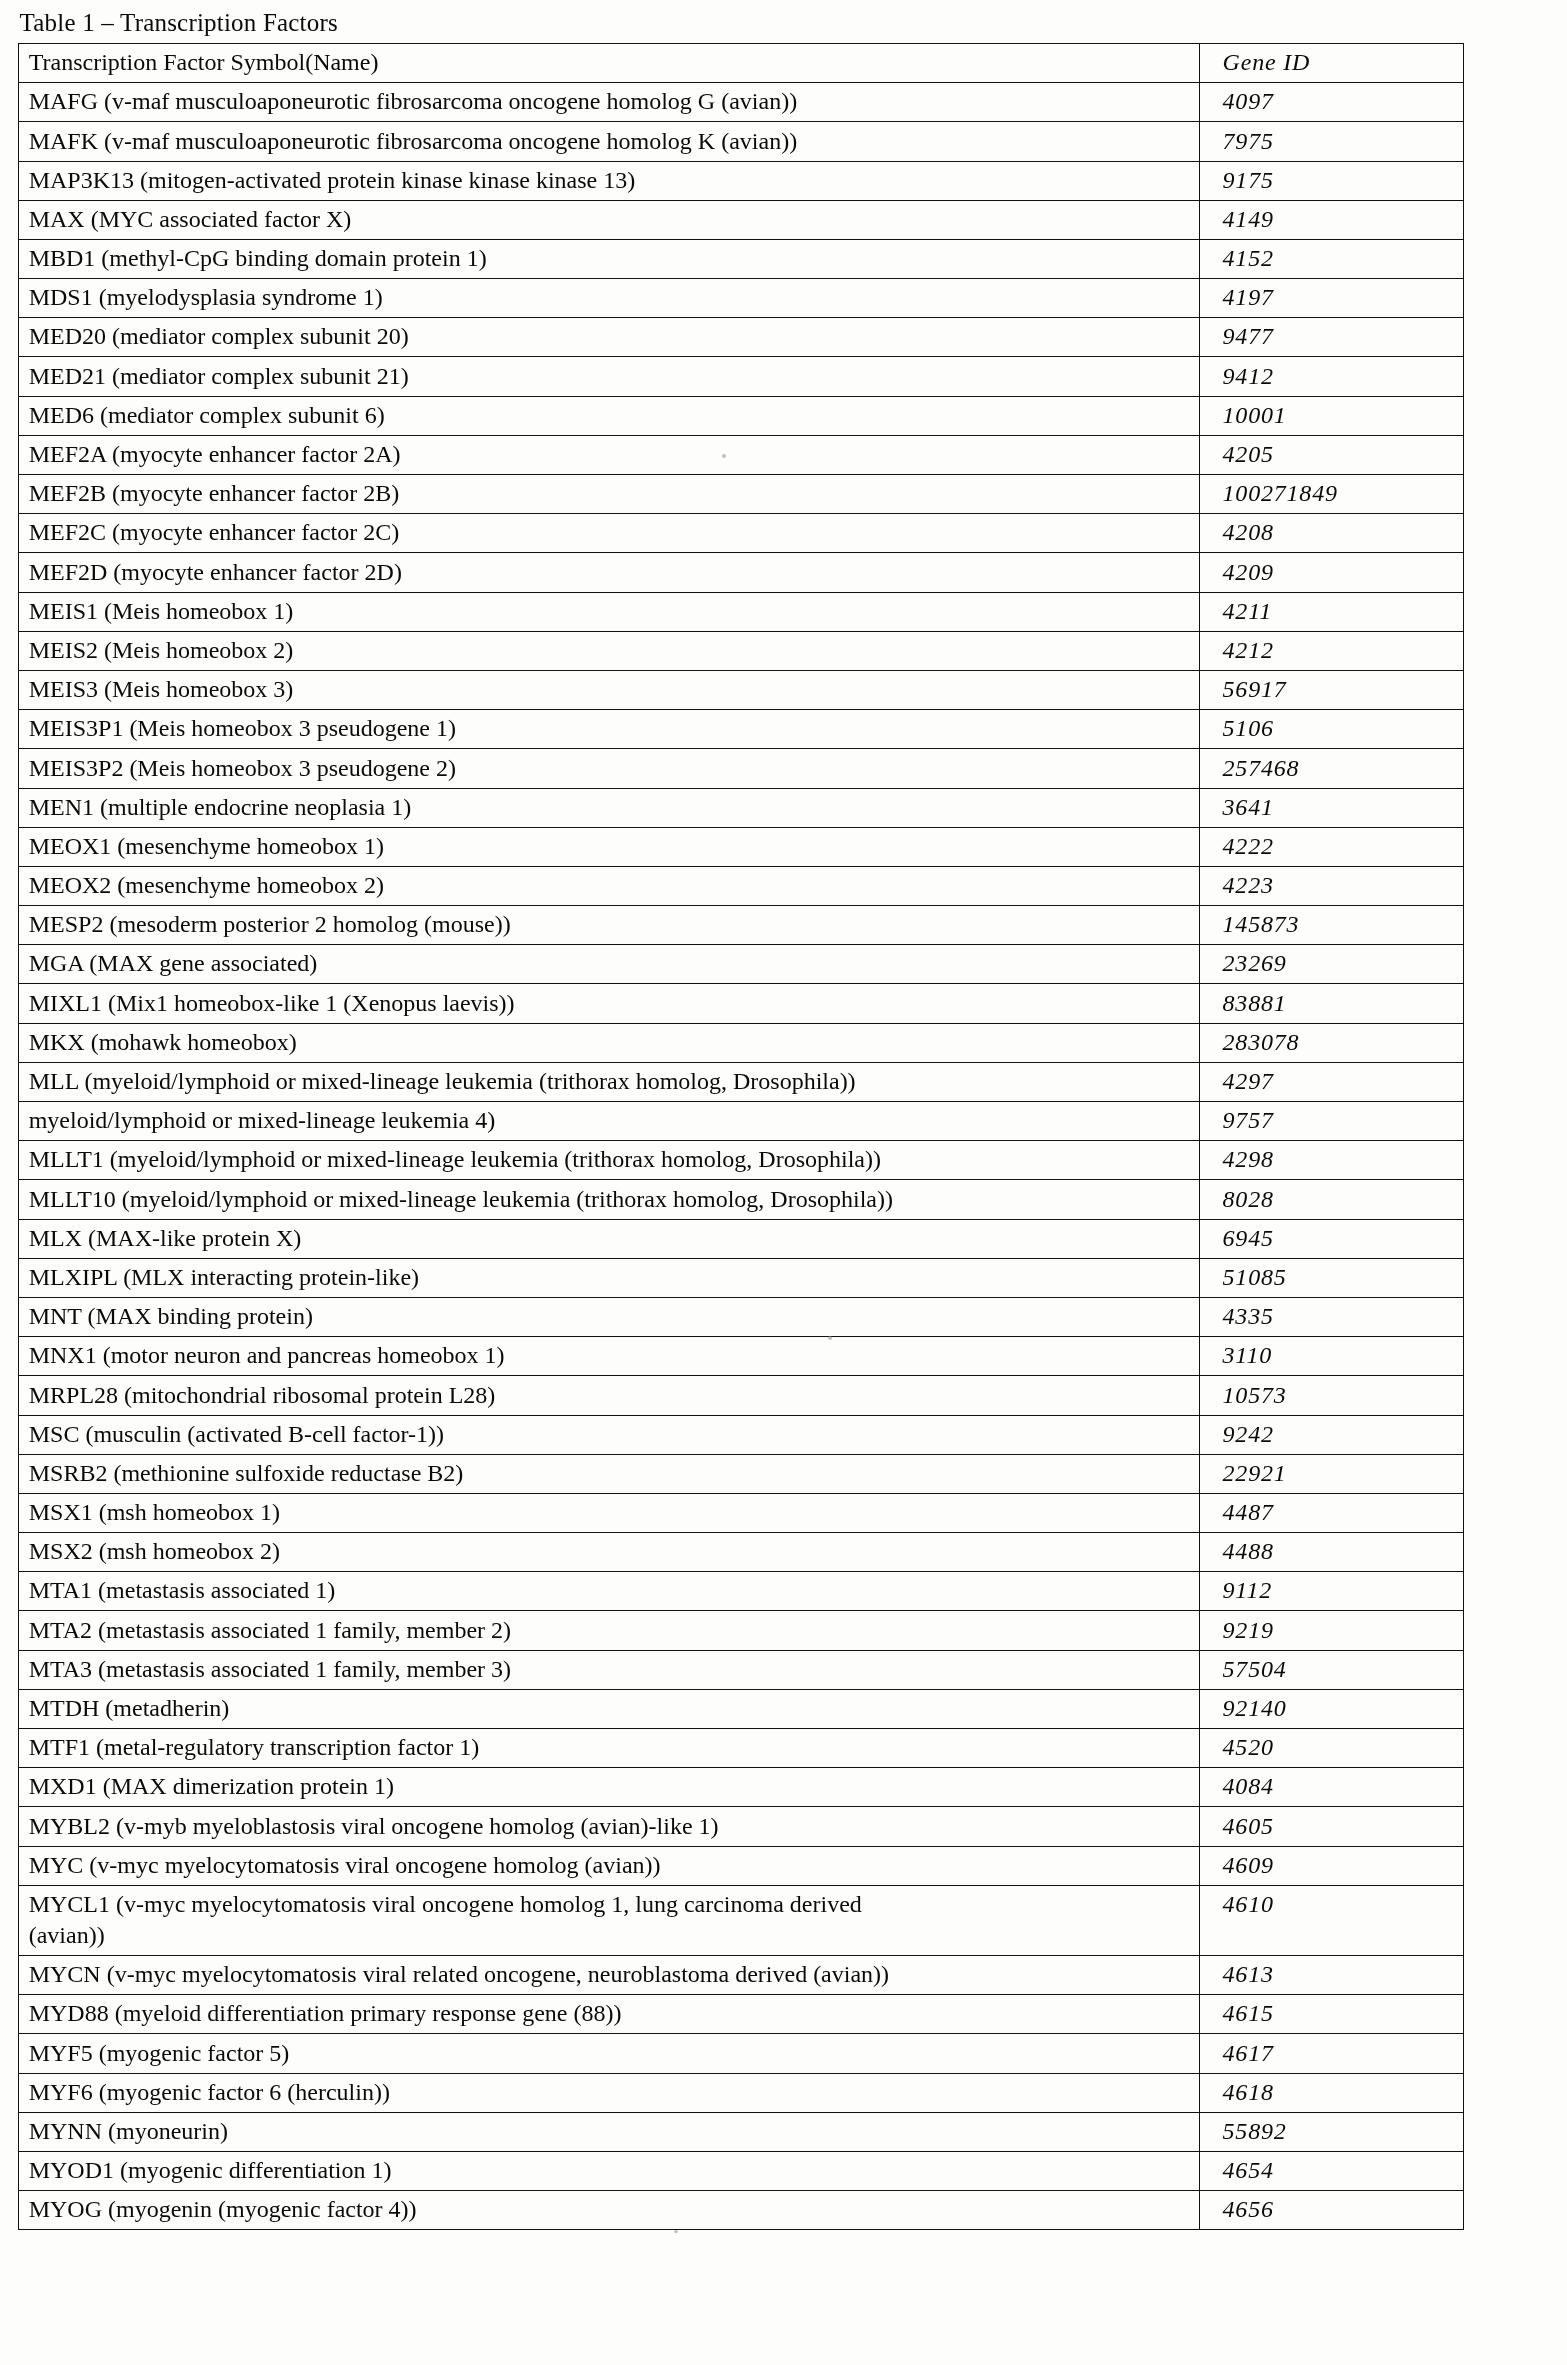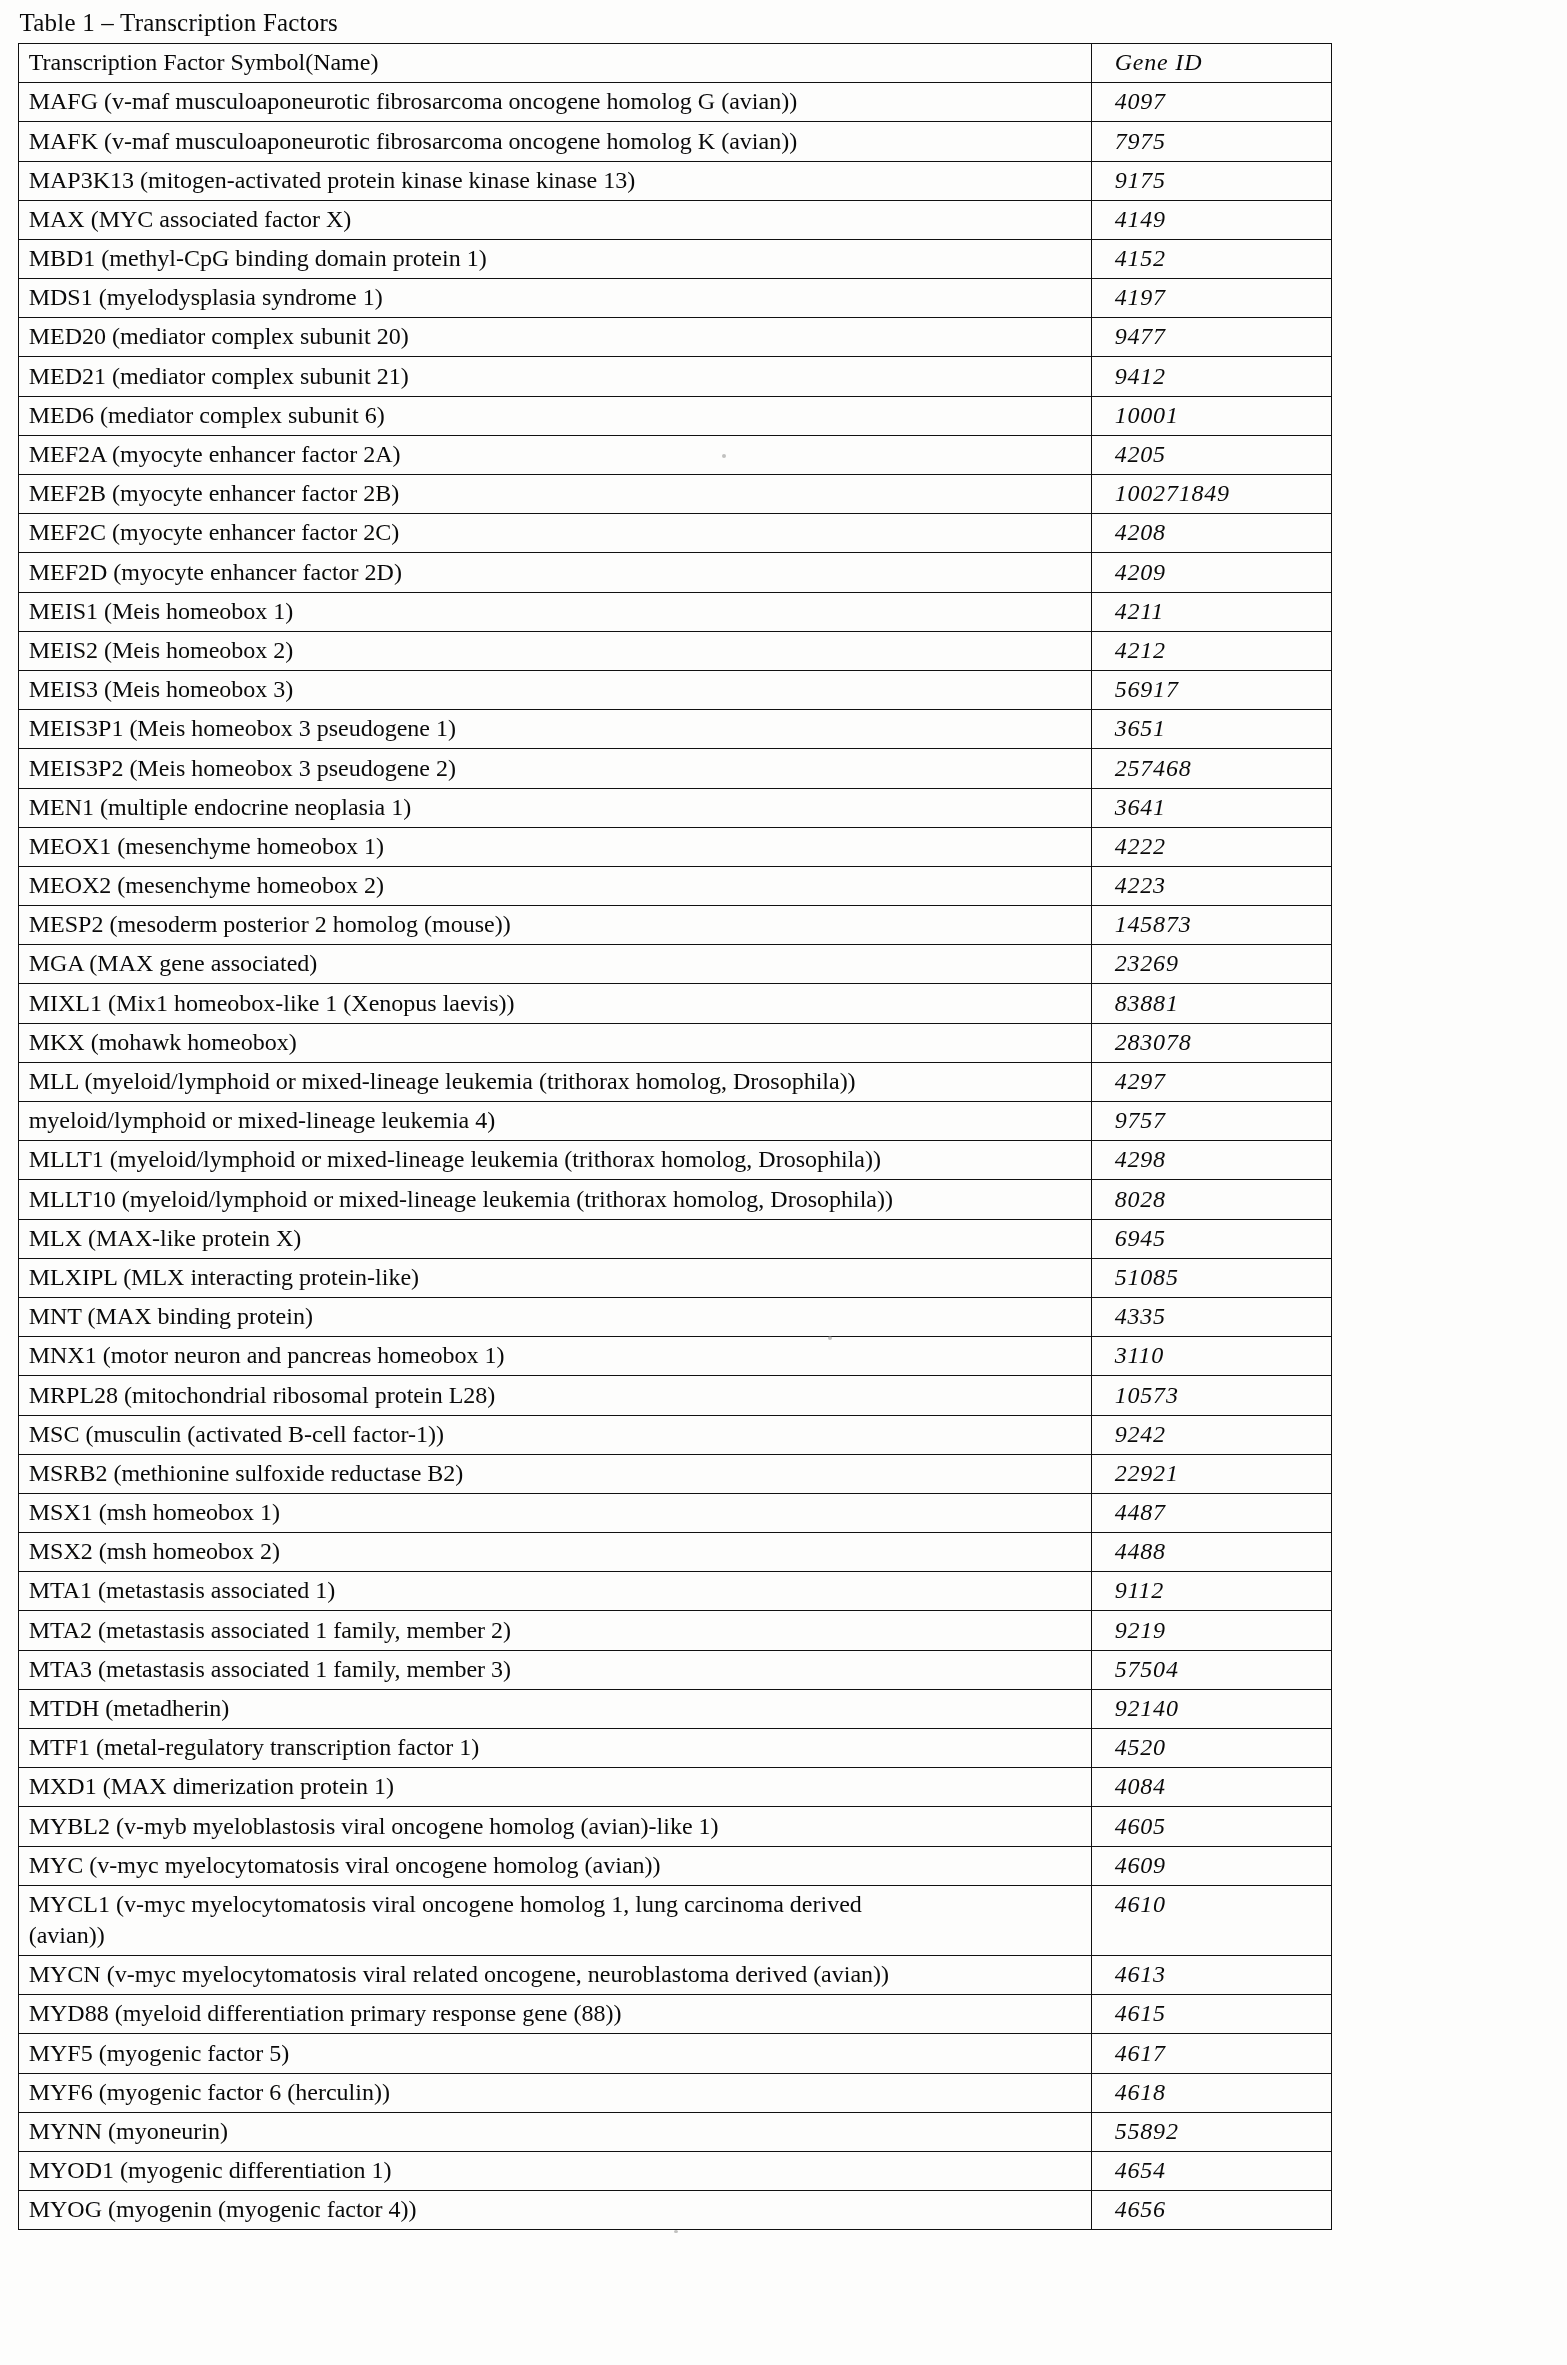--- a/index.html
+++ b/index.html
@@ -17,21 +17,21 @@
     border-radius: 23px;
   }
   .table-title {
     font-size: 25px;
     line-height: 1.2;
     margin: 1.6px 0 4.9px 1.6px;
     letter-spacing: 0.2px;
   }
   table.tf-table {
     border-collapse: collapse;
-    width: 1314px;
+    width: 1446px;
     table-layout: fixed;
   }
   table.tf-table col.col-symbol { width: 81.7%; }
   table.tf-table col.col-gene   { width: 18.3%; }
   table.tf-table th,
   table.tf-table td {
     border: 1.6px solid #111;
     font-size: 24px;
     font-weight: normal;
     text-align: left;
@@ -159,21 +159,21 @@
       <td class="gene-cell">4212</td>
     </tr>
 
     <tr>
       <td class="symbol-cell">MEIS3 (Meis homeobox 3)</td>
       <td class="gene-cell">56917</td>
     </tr>
 
     <tr>
       <td class="symbol-cell">MEIS3P1 (Meis homeobox 3 pseudogene 1)</td>
-      <td class="gene-cell">3651</td>
+      <td class="gene-cell">5106</td>
     </tr>
 
     <tr>
       <td class="symbol-cell">MEIS3P2 (Meis homeobox 3 pseudogene 2)</td>
       <td class="gene-cell">257468</td>
     </tr>
 
     <tr>
       <td class="symbol-cell">MEN1 (multiple endocrine neoplasia 1)</td>
       <td class="gene-cell">3641</td>

